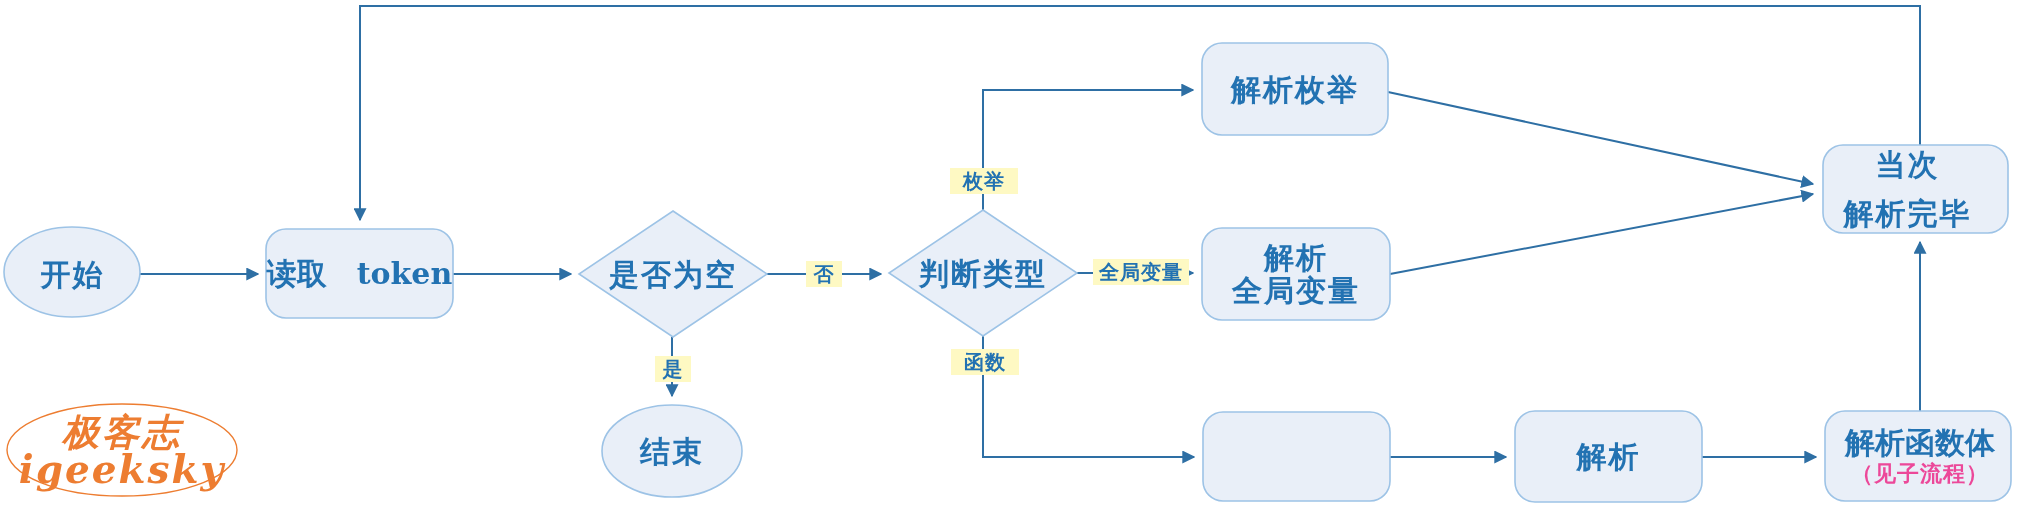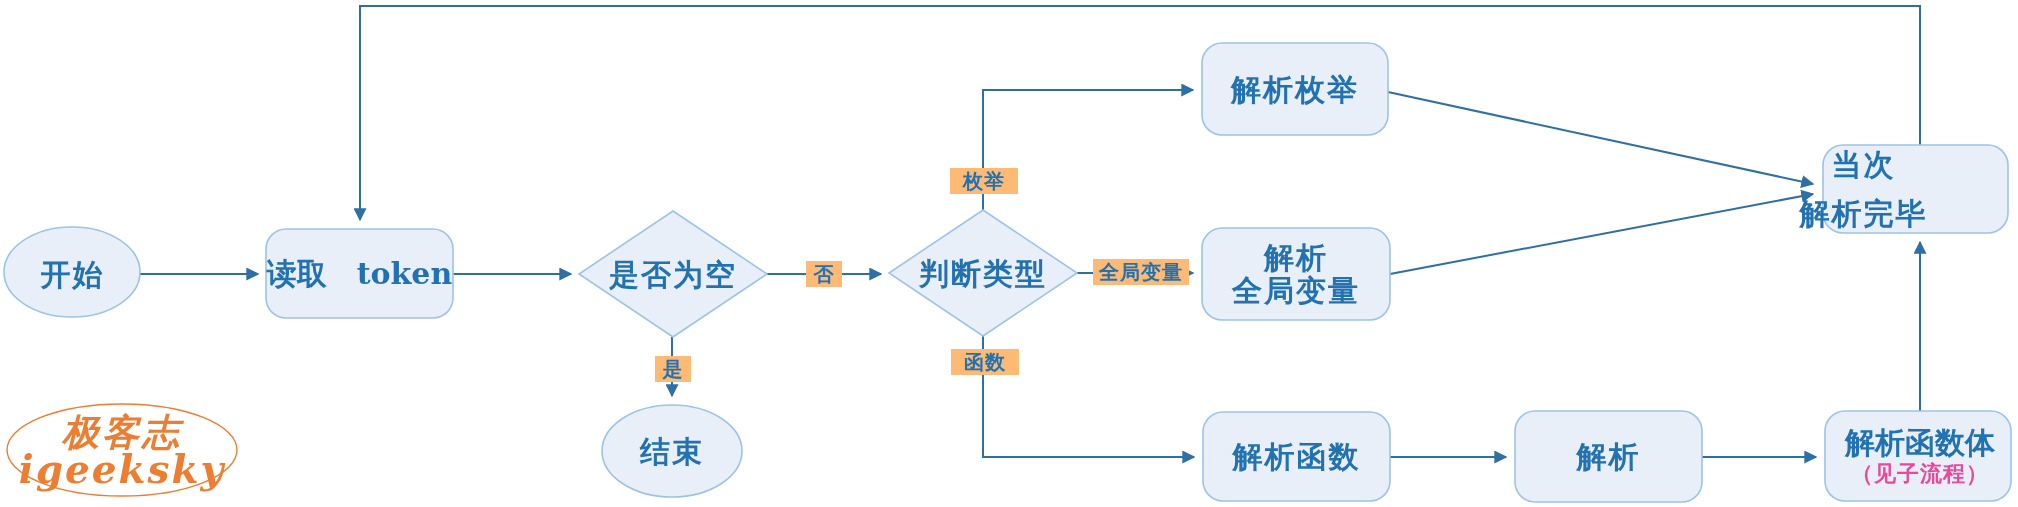--- a/index.html
+++ b/index.html
@@ -5,21 +5,21 @@
   html,body{margin:0;padding:0;background:#ffffff;}
   body{width:2018px;height:507px;overflow:hidden;
        font-family:"DejaVu Serif","Liberation Serif",serif;}
   #canvas{position:relative;width:2018px;height:507px;background:#ffffff;}
   #wires{position:absolute;left:0;top:0;}
   .node-label{position:absolute;display:flex;flex-direction:column;align-items:center;
               justify-content:center;text-align:center;color:#2272B2;
               font-size:30px;font-weight:600;line-height:33px;letter-spacing:2px;}
   .node-label .sub{font-size:22px;font-weight:600;color:#ec4899;line-height:28px;letter-spacing:1px;}
   .edge-label{position:absolute;display:flex;align-items:center;justify-content:center;
-              background:#fdba74;color:#2272B2;font-size:20px;font-weight:600;
+              background:#fef9c3;color:#2272B2;font-size:20px;font-weight:600;
               line-height:22px;padding:0 2px;letter-spacing:1px;}
   .watermark{position:absolute;display:flex;flex-direction:column;align-items:center;
              justify-content:center;text-align:center;color:#ED7D31;font-style:italic;}
   .watermark .wm1{font-size:37px;font-weight:600;line-height:38px;letter-spacing:3px;}
   .watermark .wm2{font-size:39px;font-weight:600;line-height:36px;letter-spacing:2px;}
 </style>
 </head>
 <body>
 
 <div id="canvas">
@@ -71,28 +71,27 @@
 
   <div class="node-label" style="left:889px;top:210px;width:188px;height:126px;">判断类型</div>
 
   <div class="node-label" style="left:1202px;top:43px;width:186px;height:92px;">解析枚举</div>
 
   <div class="node-label" style="left:1202px;top:228px;width:188px;height:92px;">
     <span>解析</span>
     <span>全局变量</span>
   </div>
 
-  <div class="node-label" style="left:1757px;top:145px;width:213px;height:88px;gap:16px;">
+  <div class="node-label" style="left:1801px;top:145px;width:213px;height:88px;gap:16px;">
     <span>当次</span>
     <span>解析完毕</span>
   </div>
 
   <div class="node-label" style="left:602px;top:405px;width:140px;height:92px;">结束</div>
 
-  <div class="node-label" style="left:1203px;top:412px;width:187px;height:89px;">解析函数</div>
 
   <div class="node-label" style="left:1515px;top:411px;width:187px;height:91px;">
     <span>解析</span>
   </div>
 
   <div class="node-label" style="left:1825px;top:411px;width:190px;height:90px;letter-spacing:0;">
     <span>解析函数体</span>
     <span class="sub">（见子流程）</span>
   </div>
 

